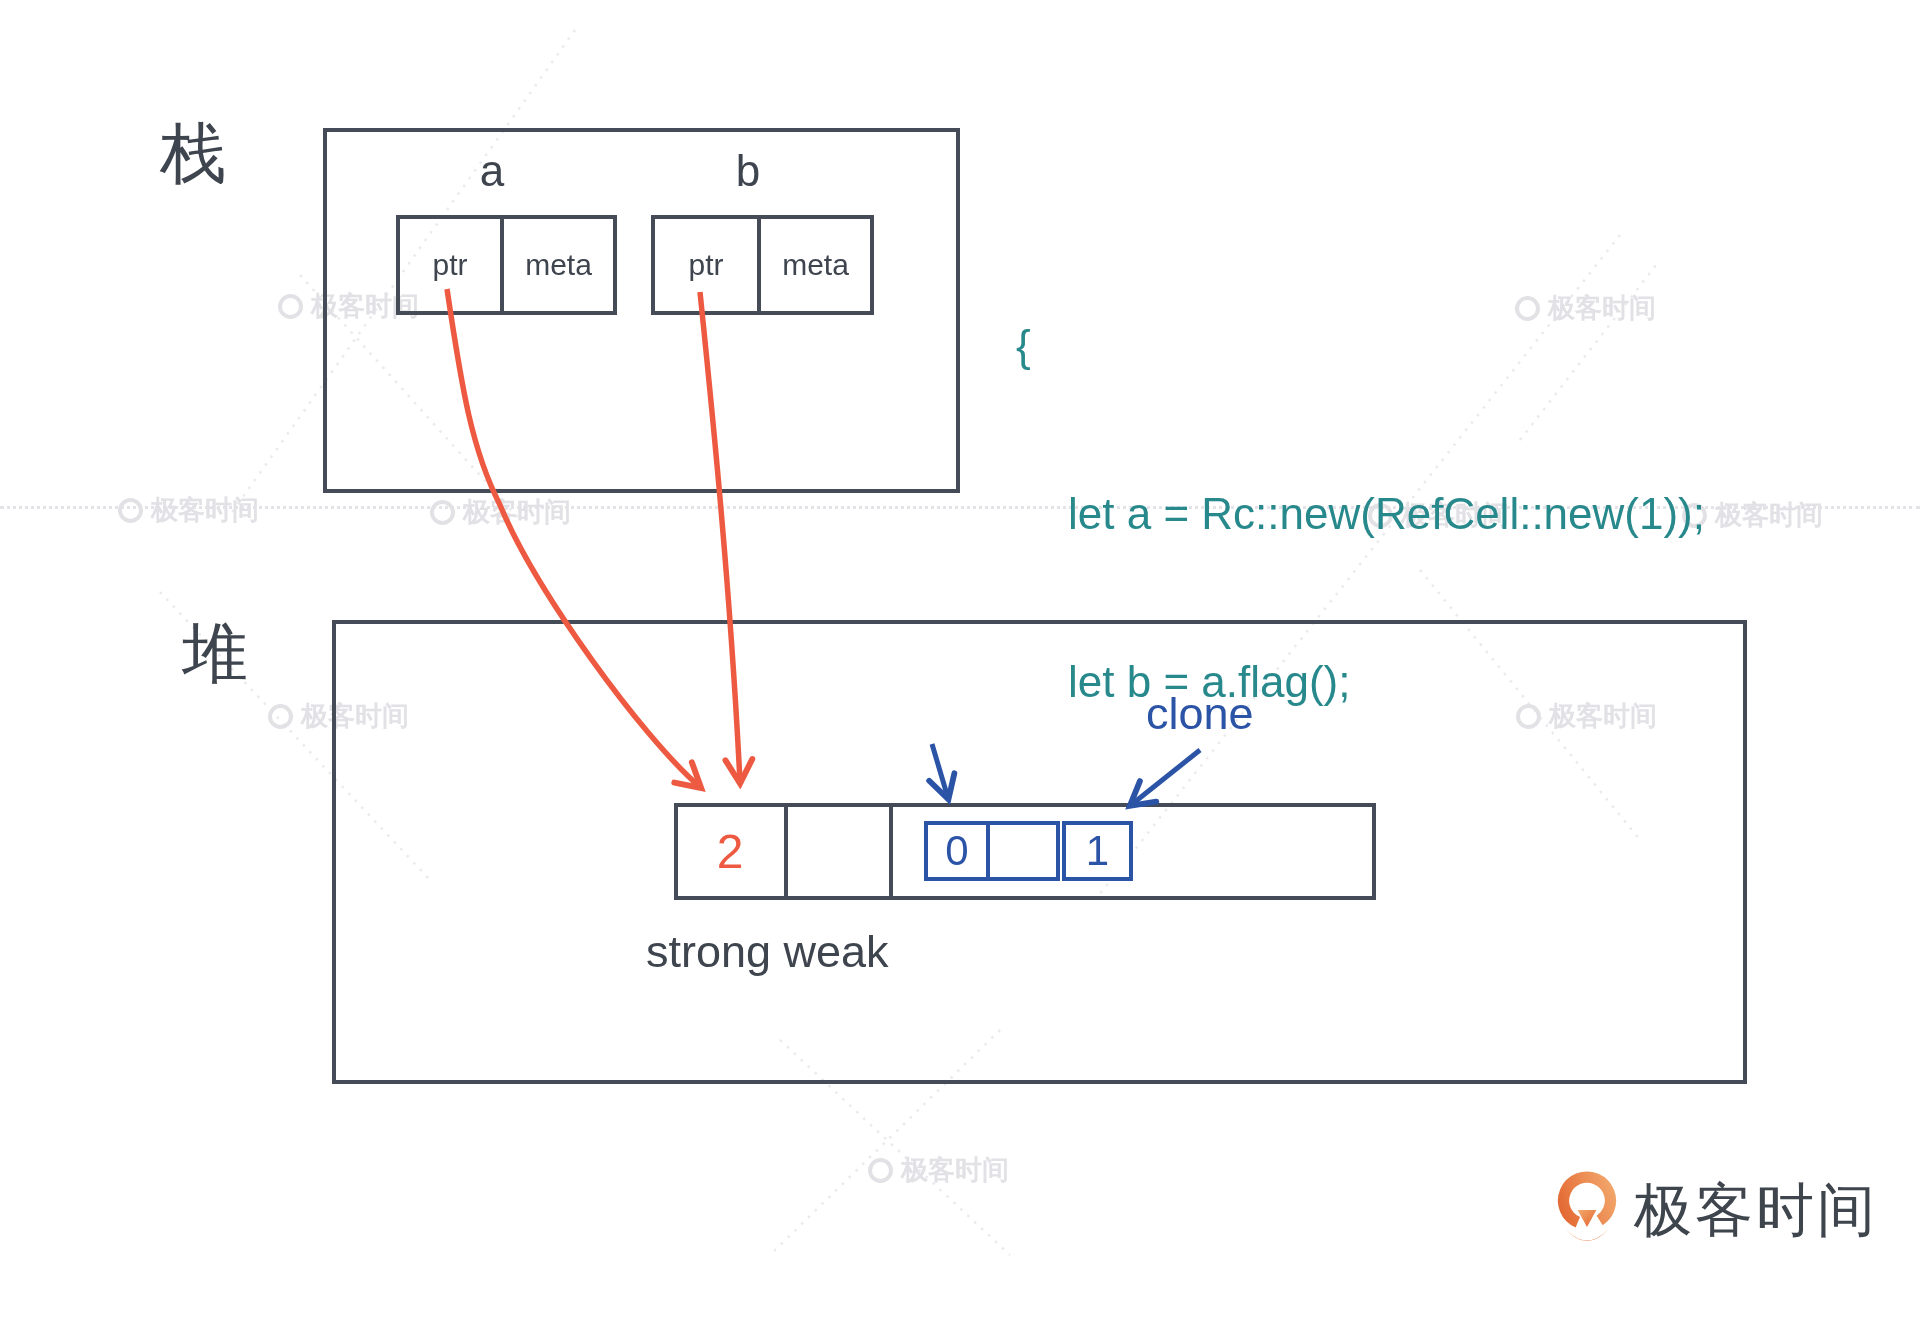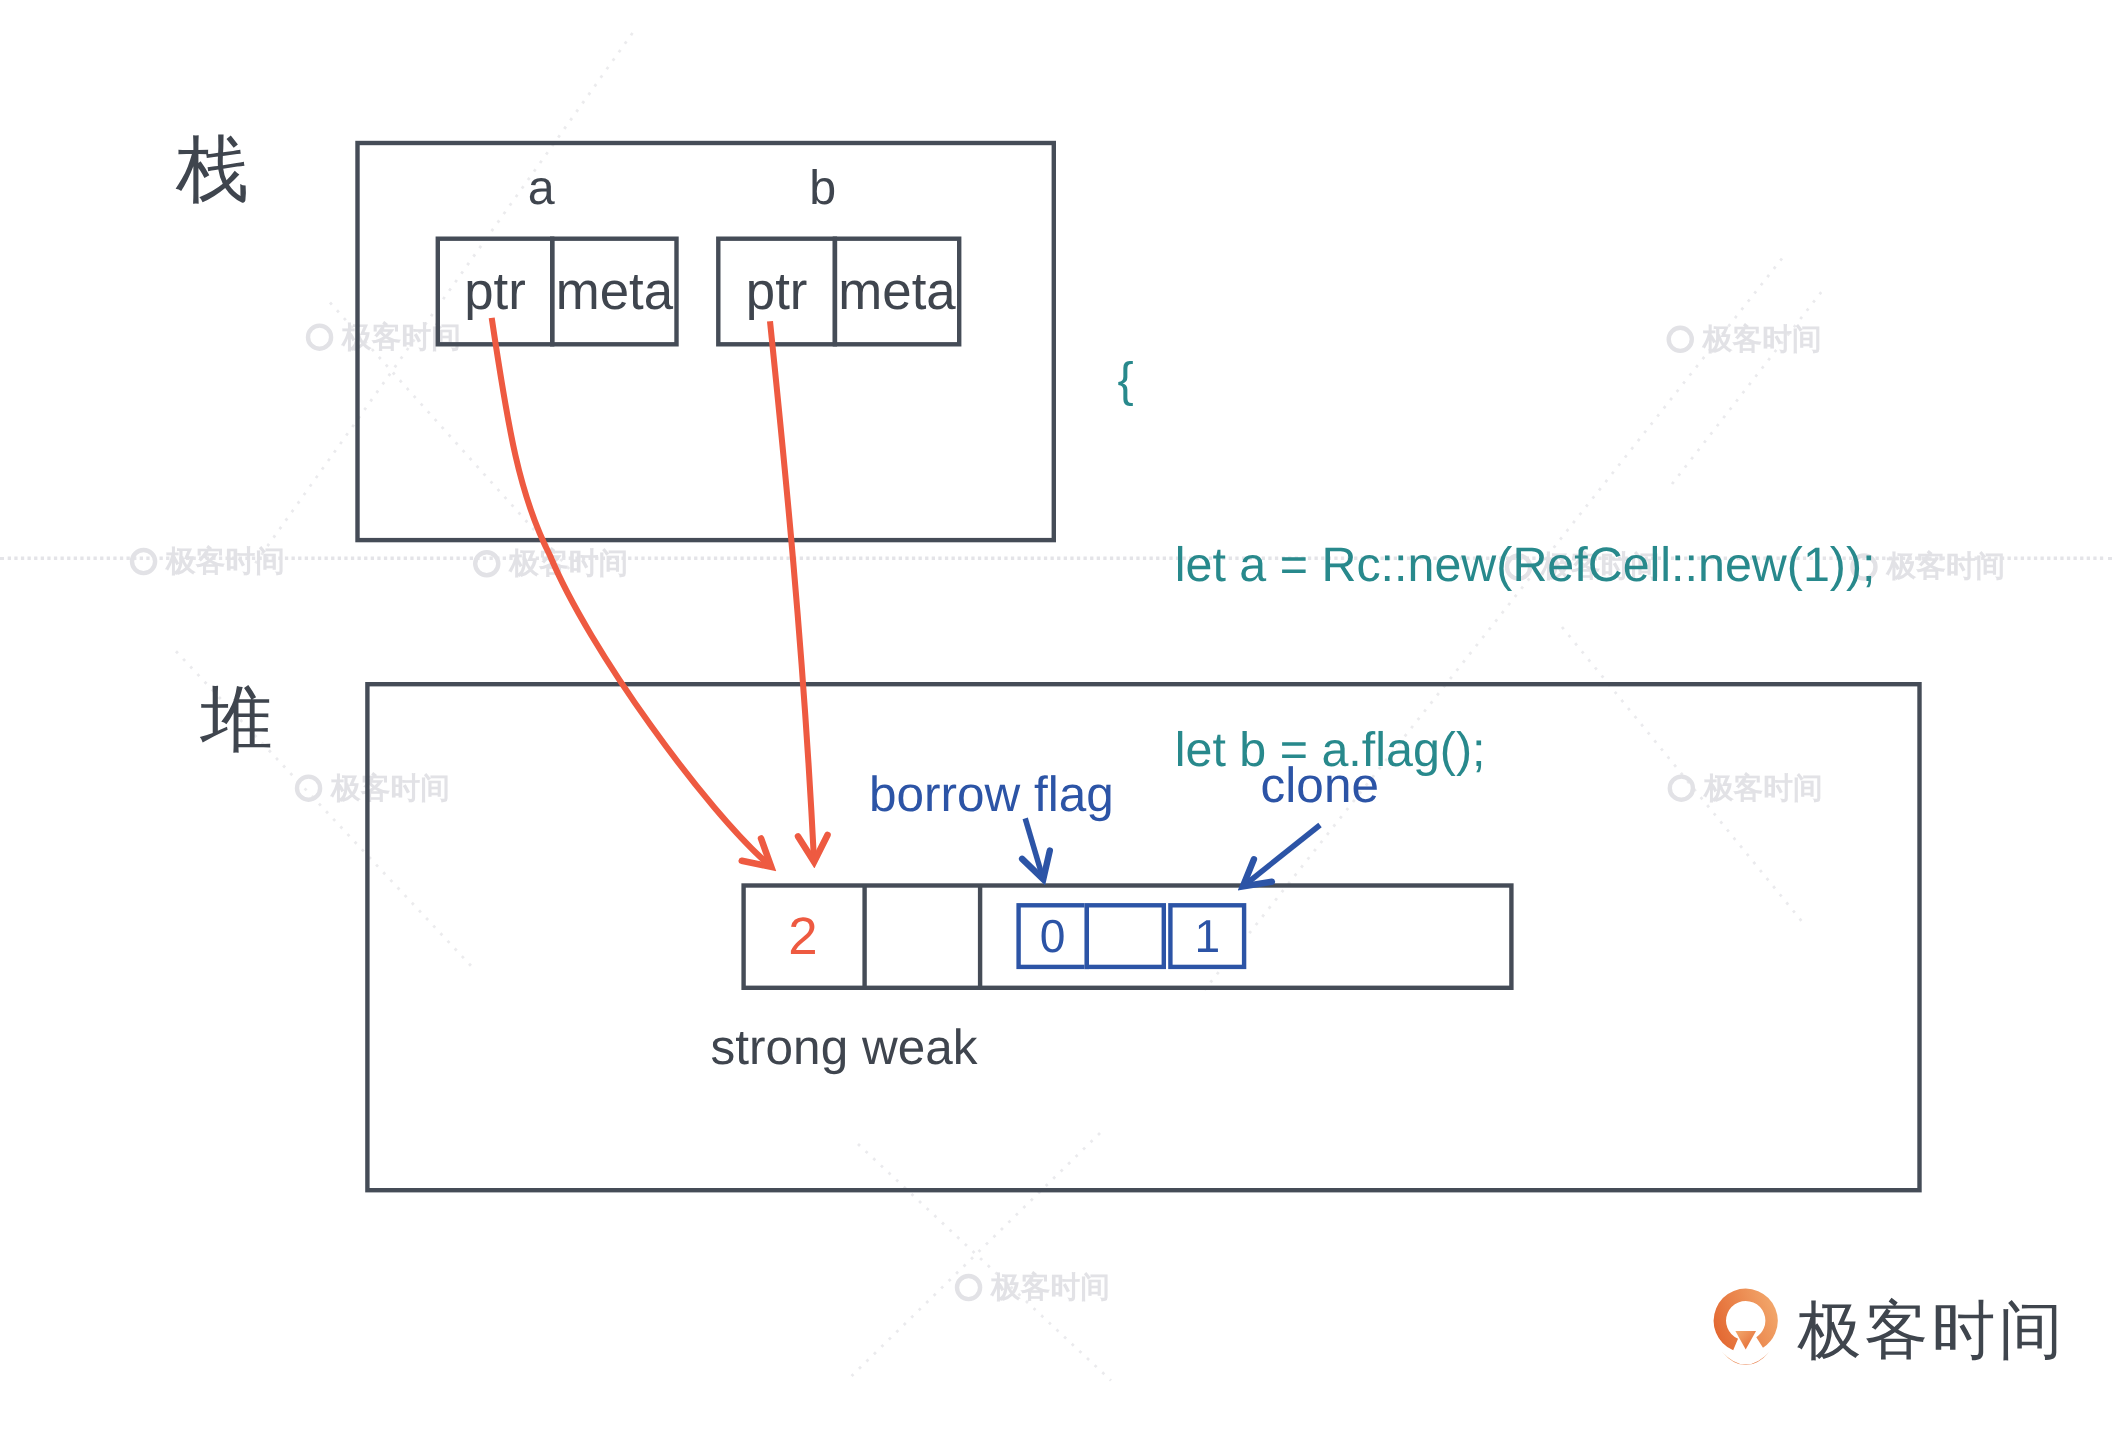--- a/index.html
+++ b/index.html
@@ -13,21 +13,21 @@
   .wm{position:absolute;display:flex;align-items:center;gap:8px;color:#e2e2e6;
       font-size:27px;white-space:nowrap;font-weight:600;}
   .wm-ring{width:25px;height:25px;border:4px solid currentColor;border-radius:50%;box-sizing:border-box;}
   
   .sec-title{position:absolute;font-size:66px;color:#3f454e;font-weight:500;line-height:1;}
   
   .frame{position:absolute;border:4px solid #454c57;box-sizing:border-box;background:transparent;}
   
   .cell{position:absolute;border:4px solid #454c57;box-sizing:border-box;
         display:flex;align-items:center;justify-content:center;
-        font-size:48px;color:#3f454e;background:transparent;}
+        font-size:30px;color:#3f454e;background:transparent;}
   .var-label{position:absolute;width:80px;text-align:center;font-size:44px;color:#3f454e;}
   
   .code{position:absolute;left:1016px;top:206px;color:#28898c;font-size:44px;line-height:56px;white-space:pre;}
   .code .ind{padding-left:52px;}
   
   .mem-row{position:absolute;left:674px;top:803px;width:702px;height:97px;border:4px solid #454c57;box-sizing:border-box;}
   .mem-div{position:absolute;top:805px;width:4px;height:93px;background:#454c57;}
   .strong-count{position:absolute;left:674px;top:803px;width:112px;height:97px;
     display:flex;align-items:center;justify-content:center;font-size:48px;color:#ee5a41;}
   .bcell{position:absolute;top:821px;height:60px;border:4px solid #2c54a6;box-sizing:border-box;
@@ -112,21 +112,20 @@
     <div>{</div>
     <div class="ind">let a = Rc::new(RefCell::new(1));</div>
     <div class="ind">let b = a.flag();</div>
     <div>}</div>
   </div>
 
   <div class="sec-title" style="left:182px;top:620px;">堆</div>
 
   <div class="frame" style="left:332px;top:620px;width:1415px;height:464px;"></div>
 
-  <div class="blue-label" style="left:790px;top:696px;">borrow flag</div>
   <div class="blue-label" style="left:1146px;top:688px;">clone</div>
 
   <div class="mem-row"></div>
   <div class="mem-div" style="left:784px;"></div>
   <div class="mem-div" style="left:889px;"></div>
   <div class="strong-count">2</div>
 
   <div class="bcell" style="left:924px;width:66px;">0</div>
   <div class="bcell" style="left:986px;width:74px;"></div>
   <div class="bcell" style="left:1062px;width:71px;">1</div>

